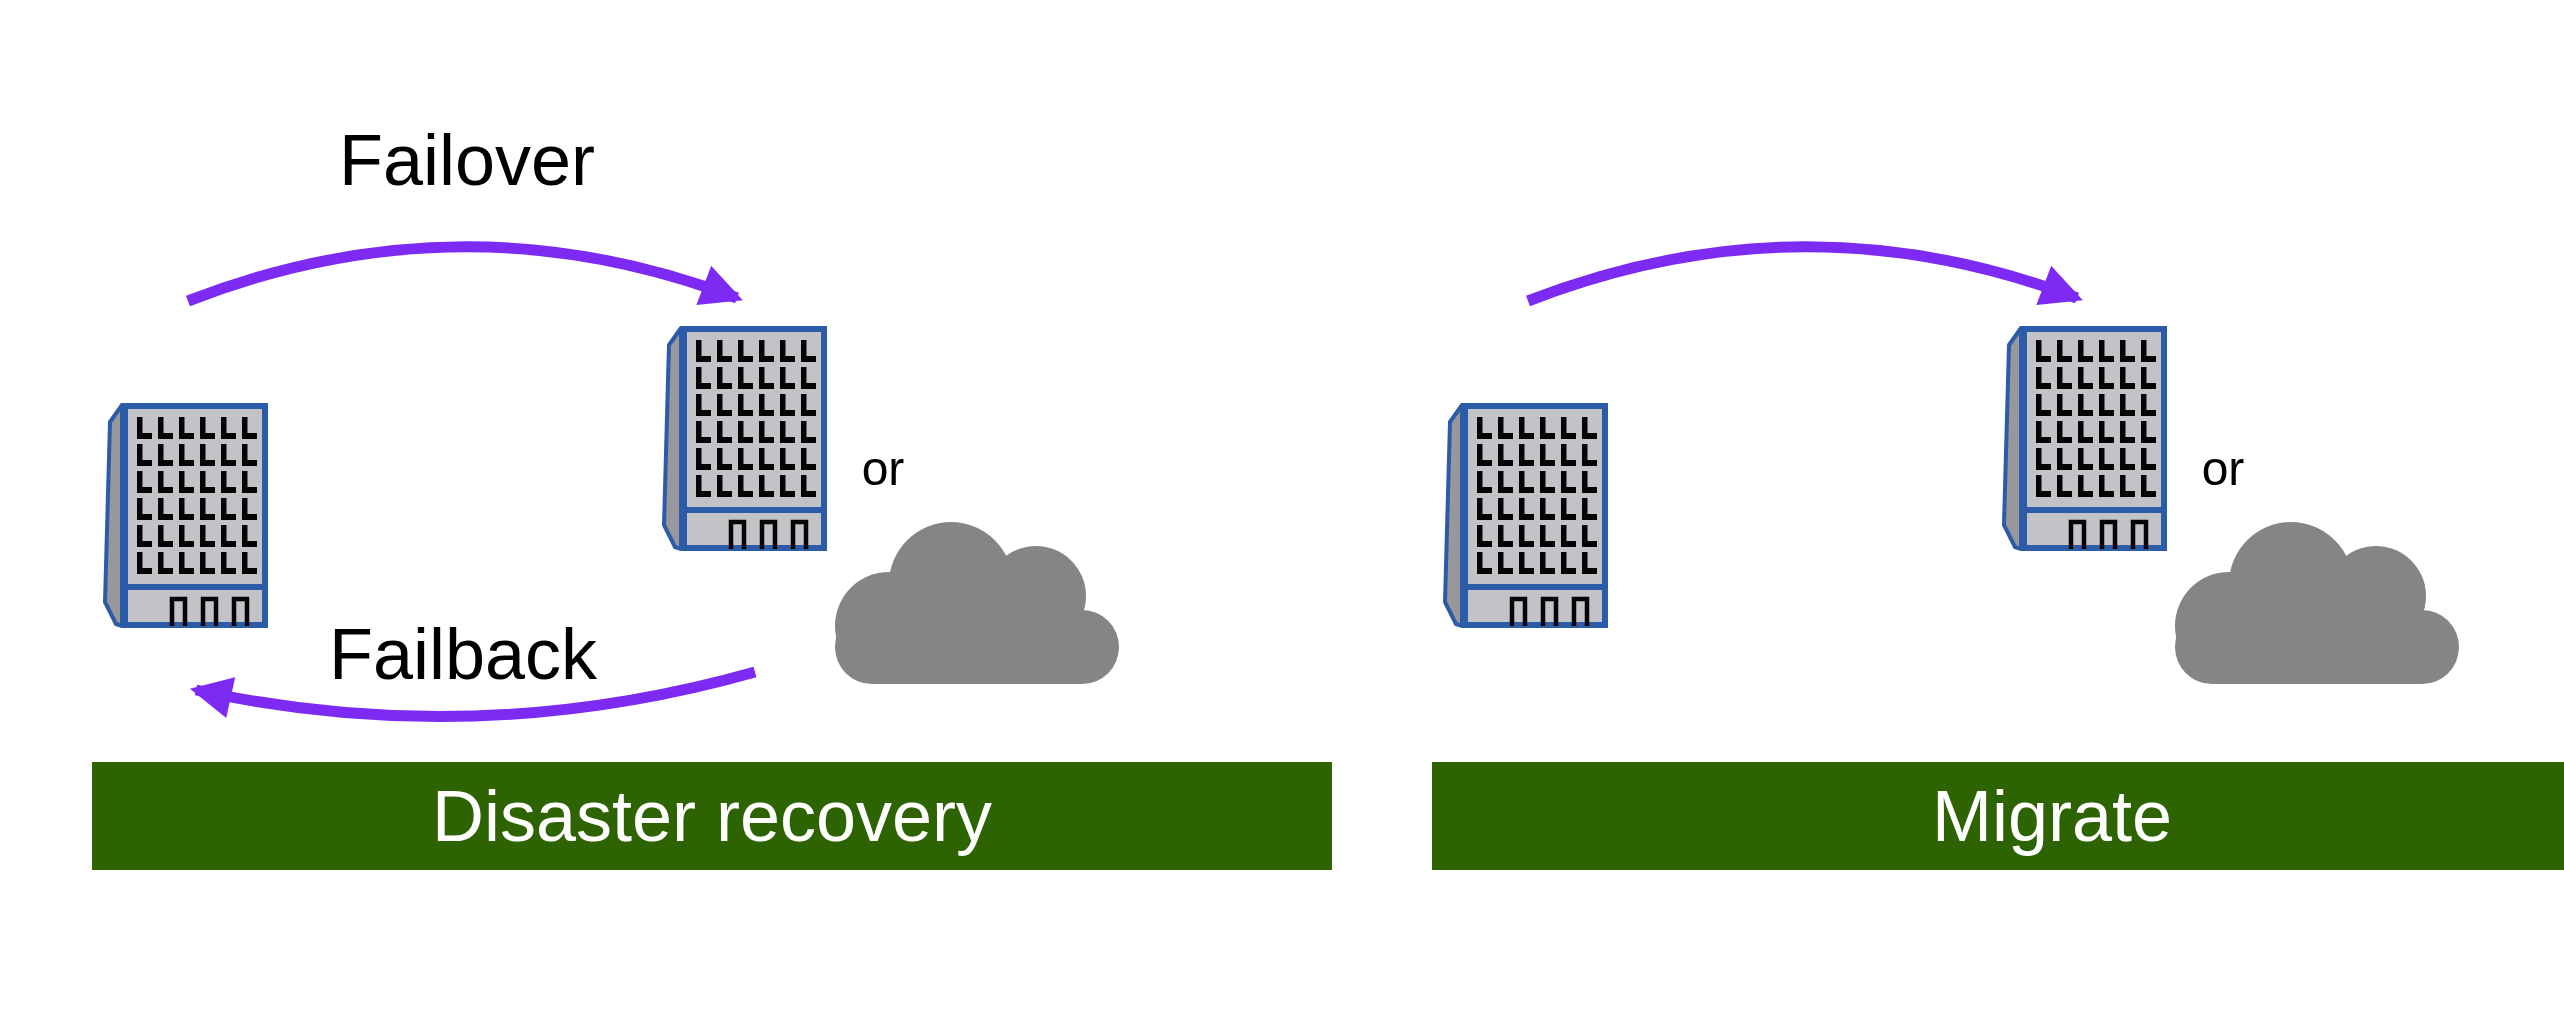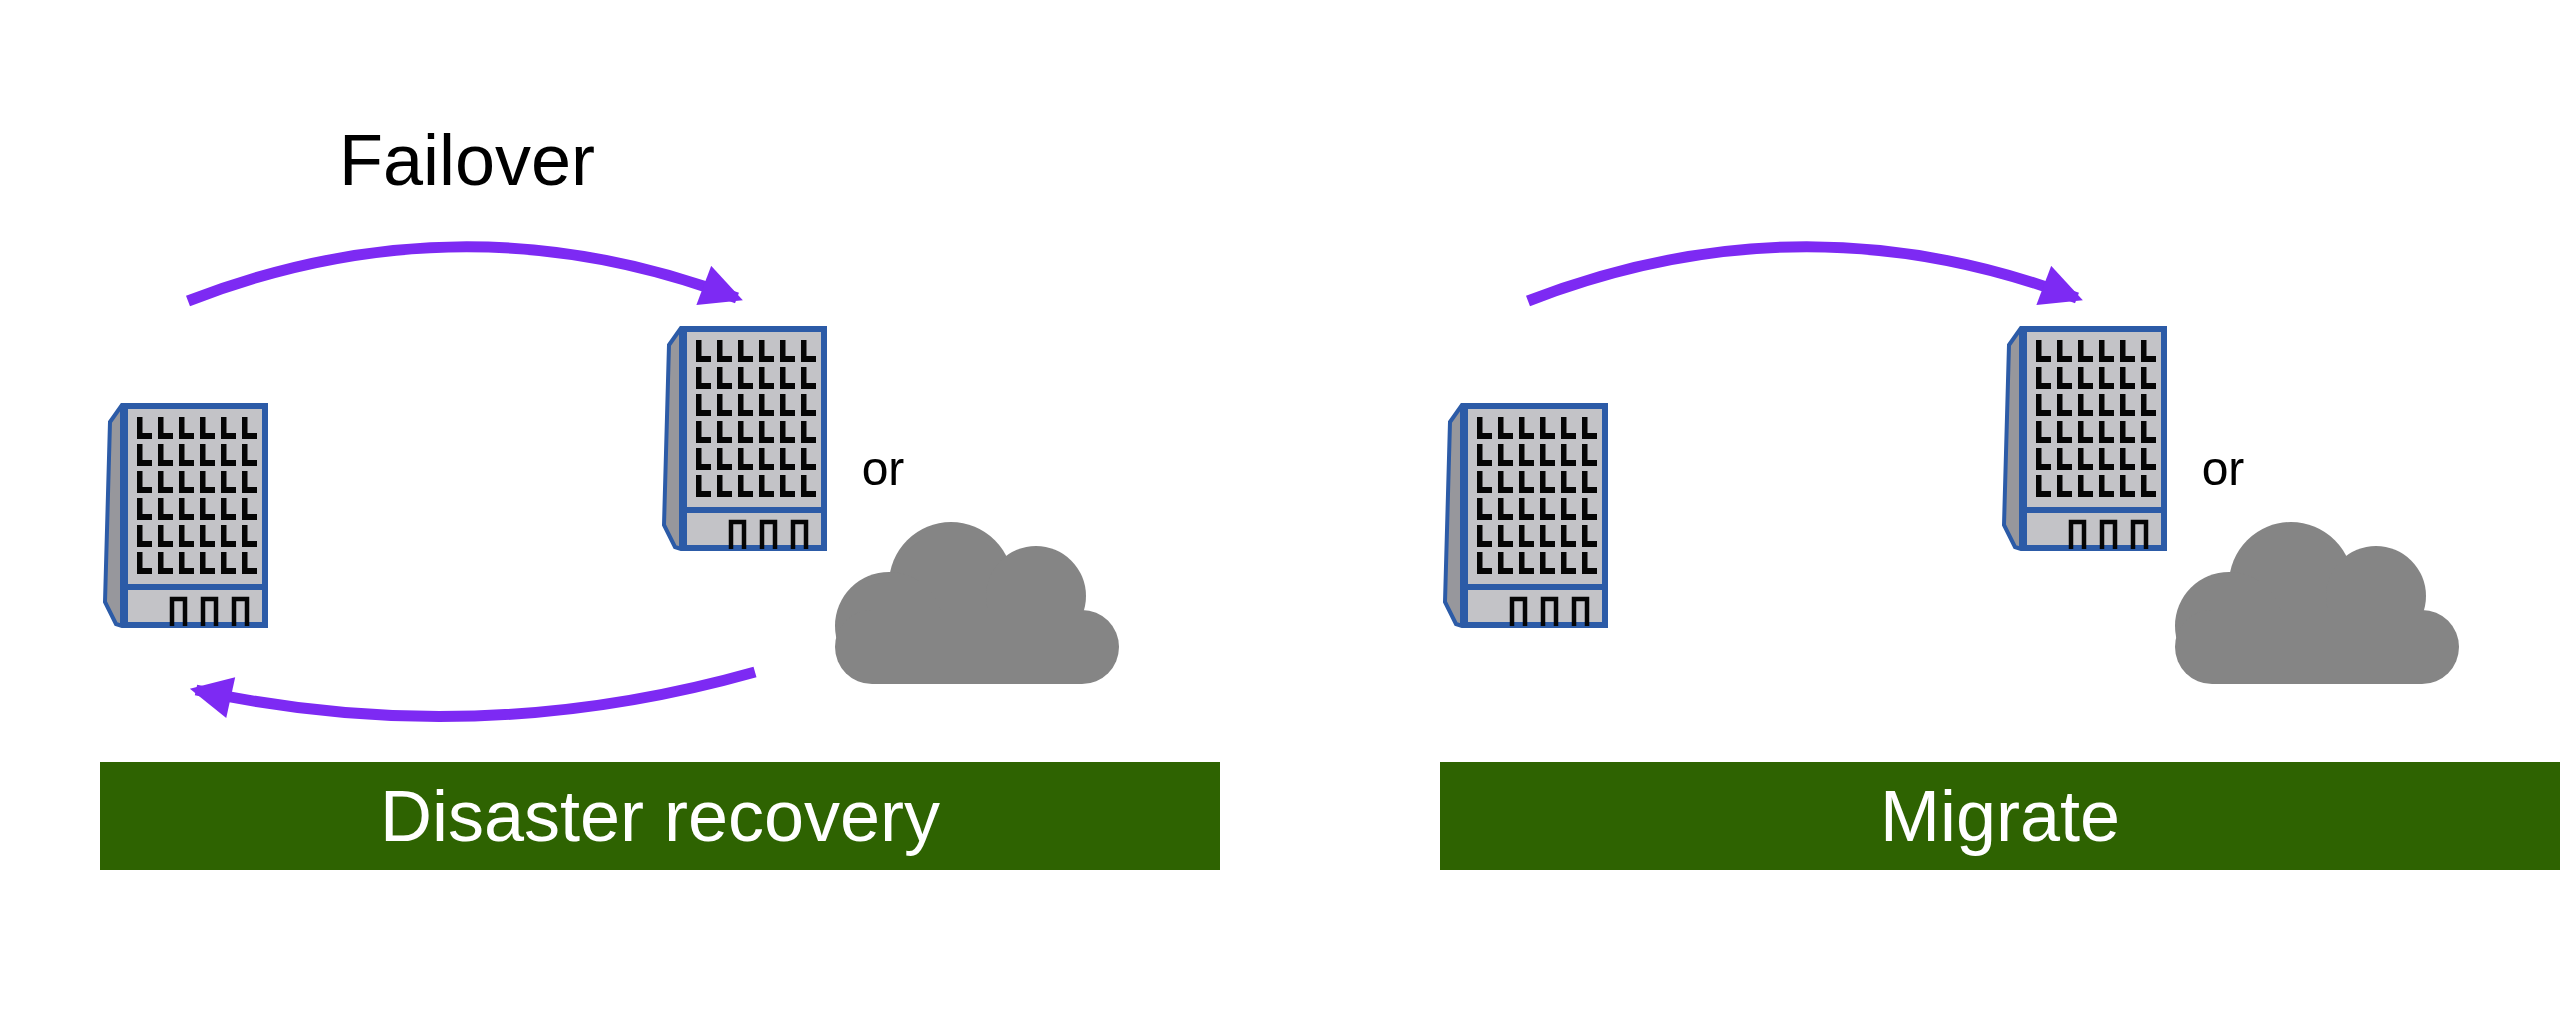--- a/index.html
+++ b/index.html
@@ -28,21 +28,21 @@
     stroke-width:11px;stroke-linecap:butt;
   }
 
   .building{position:absolute;width:165px;height:225px;}
   .building-a{left:11px;top:403px;}
   .building-b{left:570px;top:326px;}
 
   .cloud{position:absolute;left:741px;top:520px;width:288px;height:164px;}
 
   .banner{
-    position:absolute;left:8px;top:762px;width:1120px;height:108px;
+    position:absolute;left:0;top:762px;width:1240px;height:108px;
     background:var(--banner-green,#2E6301);
     display:flex;align-items:center;justify-content:center;
   }
   .banner-label{
     color:var(--banner-text,#fff);font-size:72px;line-height:1;white-space:nowrap;
   }
   .defs-holder{position:absolute;width:0;height:0;overflow:hidden;}
 </style>
 </head>
 <body>
@@ -99,20 +99,21 @@
     <svg class="building building-b" viewBox="0 0 165 225">
       <use href="#building-symbol"></use>
     </svg>
 
     <div class="diagram-label or-label">or</div>
 
     <svg class="cloud" viewBox="0 0 288 164">
       <use href="#cloud-symbol"></use>
     </svg>
 
+    <div class="diagram-label failback-label">Failback</div>
 
     <svg class="arrow-svg arrow-back" viewBox="0 0 600 110">
       <path class="arrow-path" d="M575,27 Q295,106 16,45" marker-end="url(#arrowhead)"></path>
     </svg>
 
     <div class="banner">
       <span class="banner-label">Disaster recovery</span>
     </div>
   </div>
 

